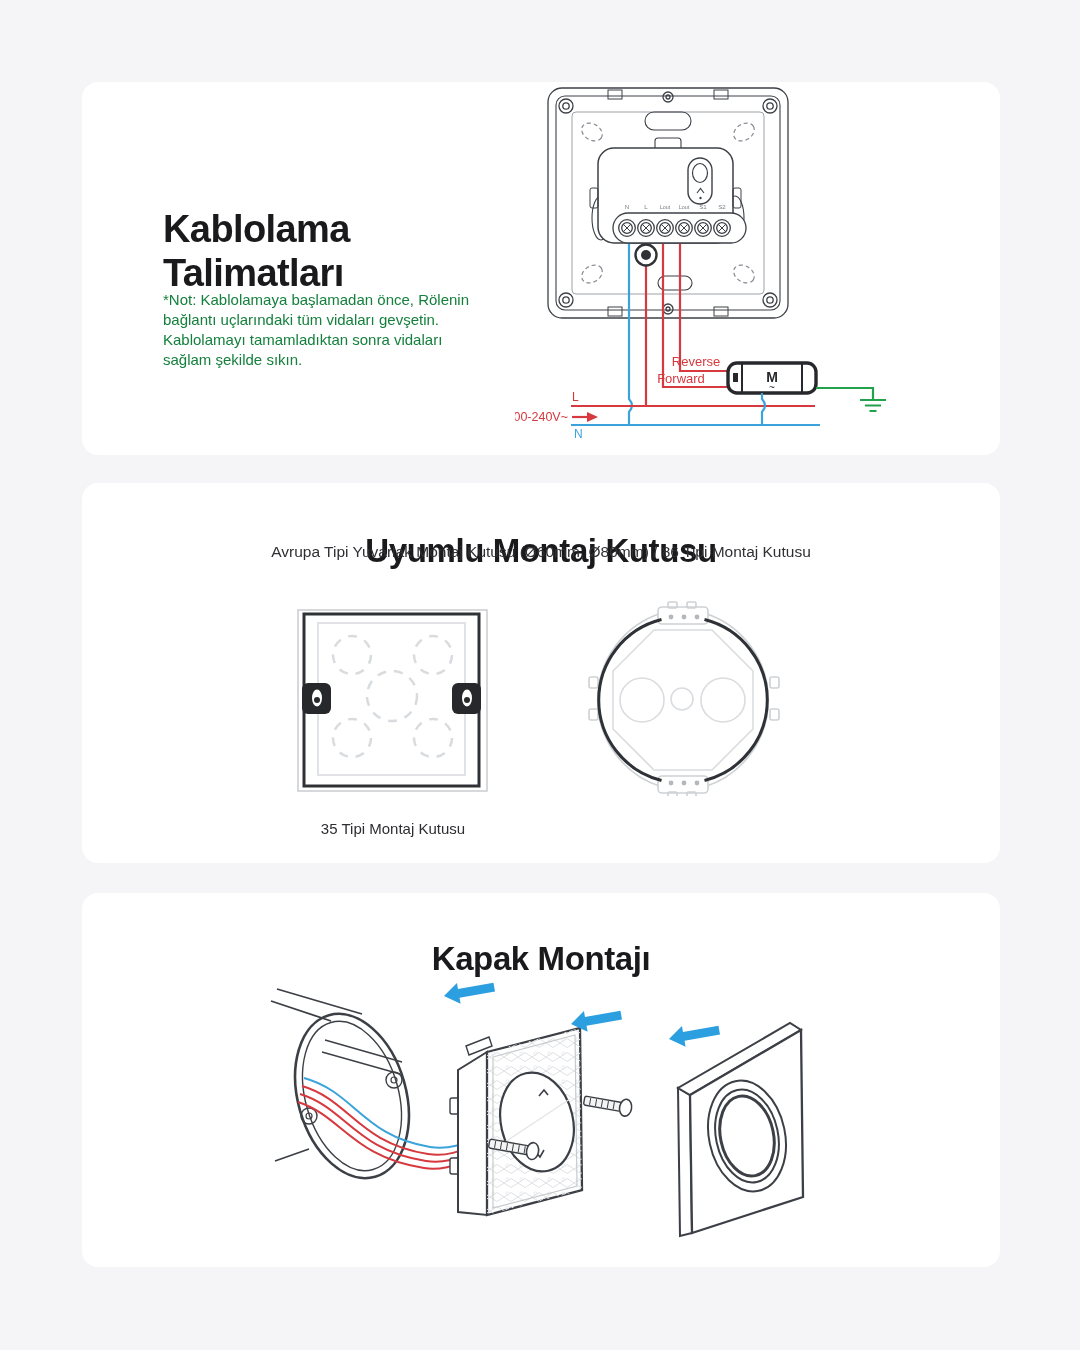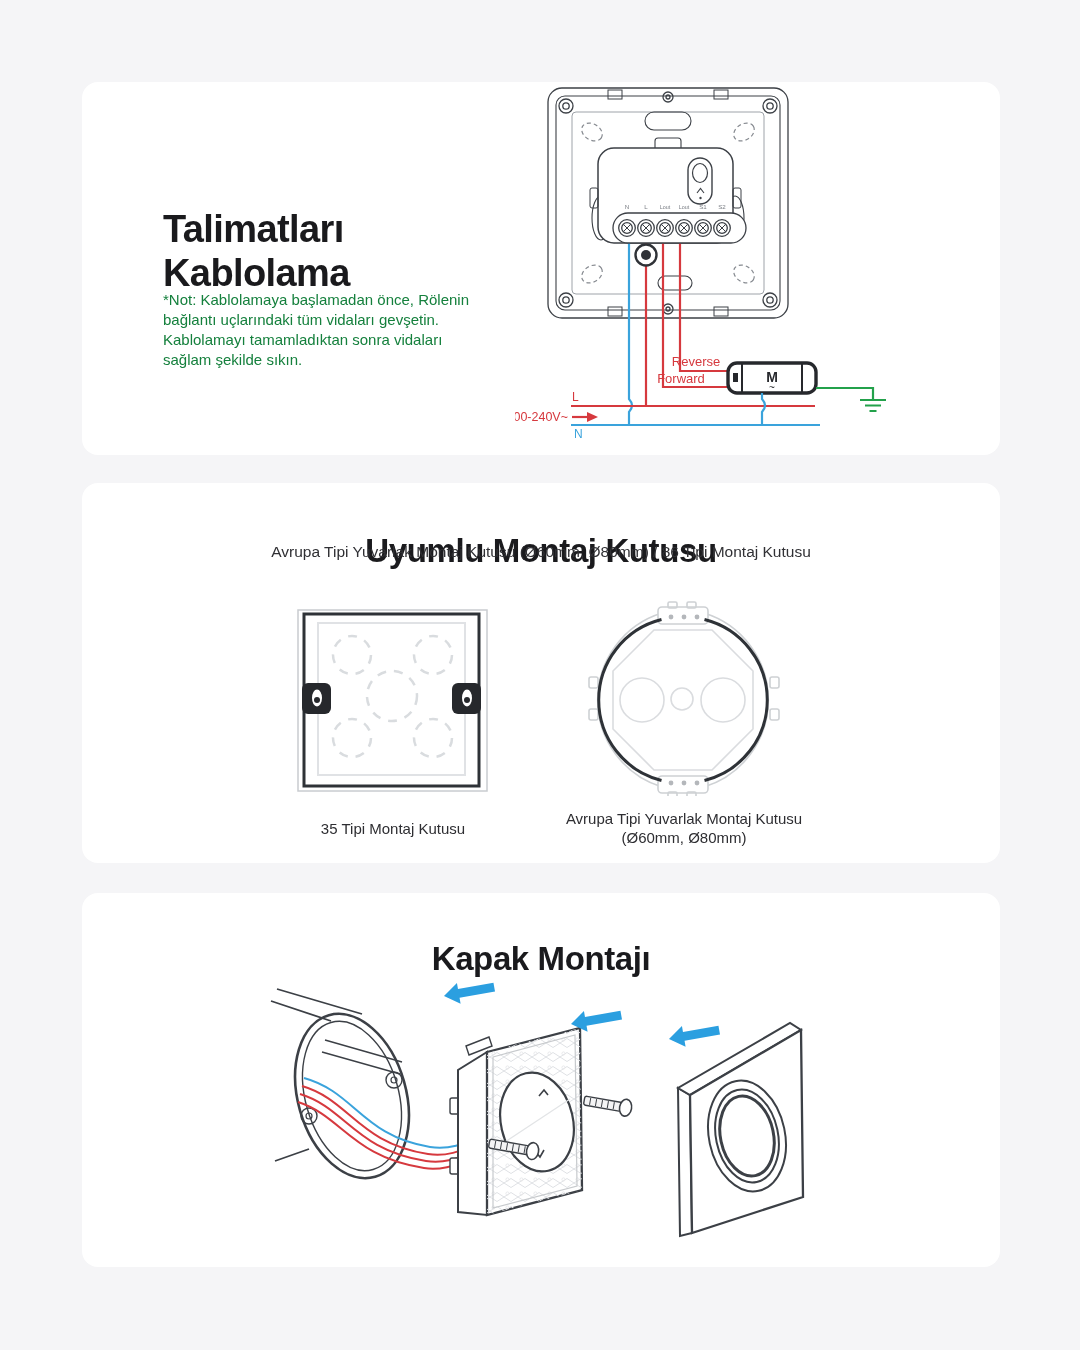--- a/index.html
+++ b/index.html
@@ -41,22 +41,22 @@
   #cap-square{left:214px;width:194px;top:336px;}
   #cap-round{left:470px;width:264px;top:326px;}
   svg{position:absolute;display:block;}
   svg text{font-family:"Liberation Sans", sans-serif;}
 </style>
 </head>
 <body>
 
 <section class="card" id="card1">
   <h1 class="h-left">
+    <span>Kablolama</span>
     <span>Talimatları</span>
-    <span>Kablolama</span>
   </h1>
   <p class="note">*Not: Kablolamaya başlamadan önce, Rölenin bağlantı uçlarındaki tüm vidaları gevşetin. Kablolamayı tamamladıktan sonra vidaları sağlam şekilde sıkın.</p>
 
   <svg style="left:433px;top:1px;" width="442" height="362" viewBox="515 83 442 362">
     <g stroke="#3c4046" fill="none" stroke-width="1.3">
 
       <rect x="548" y="88" width="240" height="230" rx="14"></rect>
       <rect x="556" y="96" width="224" height="214" rx="9" stroke-width="1.1"></rect>
       <rect x="572" y="112" width="192" height="182" rx="4" stroke="#9ea3a9" stroke-width="1"></rect>
 
@@ -249,24 +249,20 @@
         <circle cx="697" cy="783" r="2.4"></circle>
     </g>
 
     <g fill="none" stroke="#dadcdf" stroke-width="1.6">
       <polygon points="753,671 712,630 654,630 613,671 613,729 654,770 712,770 753,729"></polygon>
       <circle cx="642" cy="700" r="22"></circle>
       <circle cx="723" cy="700" r="22"></circle>
       <circle cx="682" cy="699" r="11"></circle>
     </g>
   </svg>
-  <div class="caption" id="cap-round">
-    <div>Avrupa Tipi Yuvarlak Montaj Kutusu</div>
-    <div>(Ø60mm, Ø80mm)</div>
-  </div>
 </section>
 
 <section class="card" id="card3">
   <h2 class="h-center">Kapak Montajı</h2>
 
   <svg style="left:180px;top:65px;" width="606" height="306" viewBox="262 958 606 306">
     <defs>
       <pattern id="tex" width="14" height="14" patternUnits="userSpaceOnUse">
         <path d="M0,7 L7,2.5 L14,7 M0,7 L7,11.5 L14,7" stroke="#dfe1e4" stroke-width="1" fill="none"></path>
         <circle cx="3.5" cy="3.5" r="1.6" stroke="#e4e6e9" stroke-width="0.8" fill="none"></circle>

